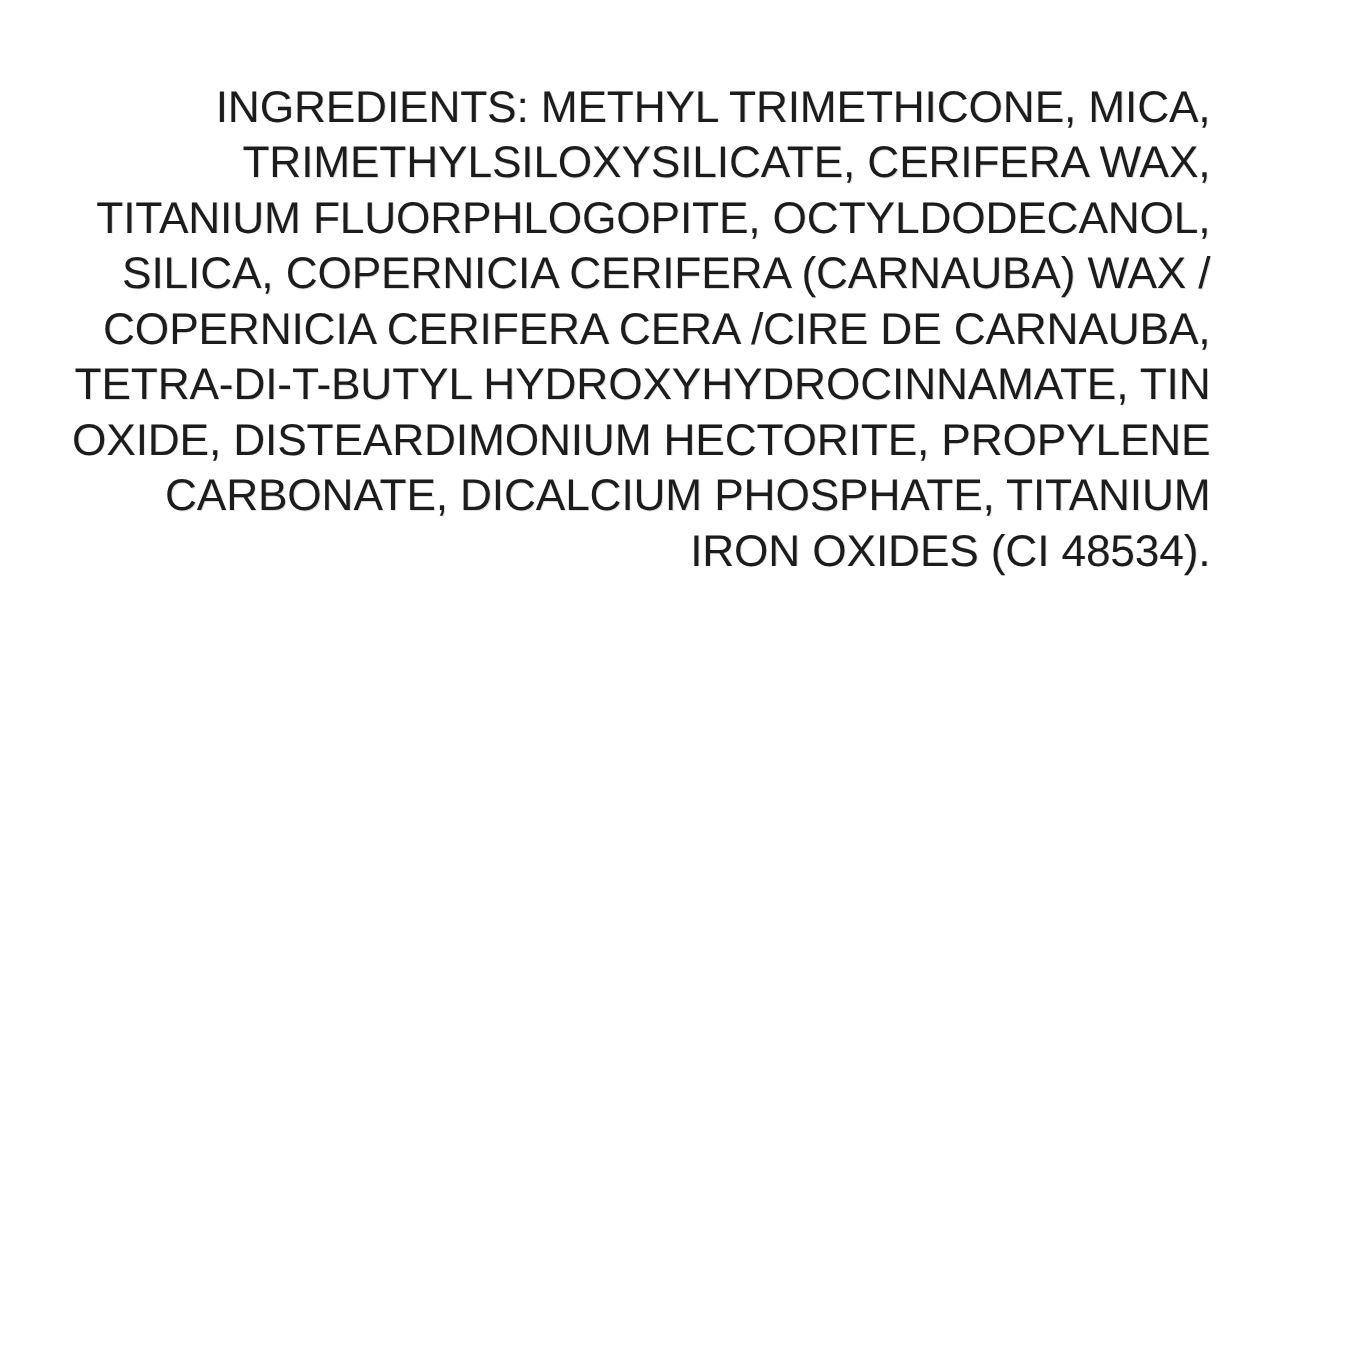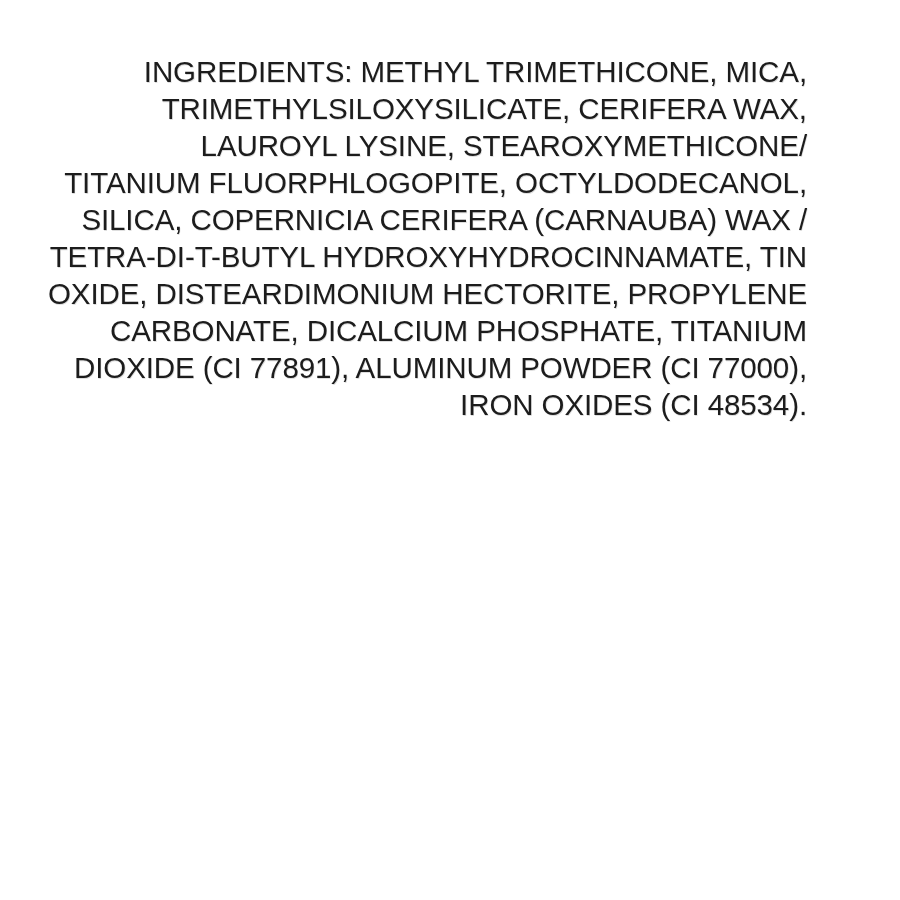--- a/index.html
+++ b/index.html
@@ -29,21 +29,20 @@
   .ingredients-line {
     white-space: nowrap;
   }
 </style>
 </head>
 <body>
 
 <div class="ingredients-label">
   <div class="ingredients-line">INGREDIENTS: METHYL TRIMETHICONE, MICA,</div>
   <div class="ingredients-line">TRIMETHYLSILOXYSILICATE, CERIFERA WAX,</div>
-  <div class="ingredients-line">LAUROYL LYSINE, STEAROXYMETHICONE/</div>
   <div class="ingredients-line">TITANIUM FLUORPHLOGOPITE, OCTYLDODECANOL,</div>
   <div class="ingredients-line">SILICA, COPERNICIA CERIFERA (CARNAUBA) WAX /</div>
+  <div class="ingredients-line">COPERNICIA CERIFERA CERA /CIRE DE CARNAUBA,</div>
   <div class="ingredients-line">TETRA-DI-T-BUTYL HYDROXYHYDROCINNAMATE, TIN</div>
   <div class="ingredients-line">OXIDE, DISTEARDIMONIUM HECTORITE, PROPYLENE</div>
   <div class="ingredients-line">CARBONATE, DICALCIUM PHOSPHATE, TITANIUM</div>
-  <div class="ingredients-line">DIOXIDE (CI 77891), ALUMINUM POWDER (CI 77000),</div>
   <div class="ingredients-line">IRON OXIDES (CI 48534).</div>
 </div>
 
 </body></html>

